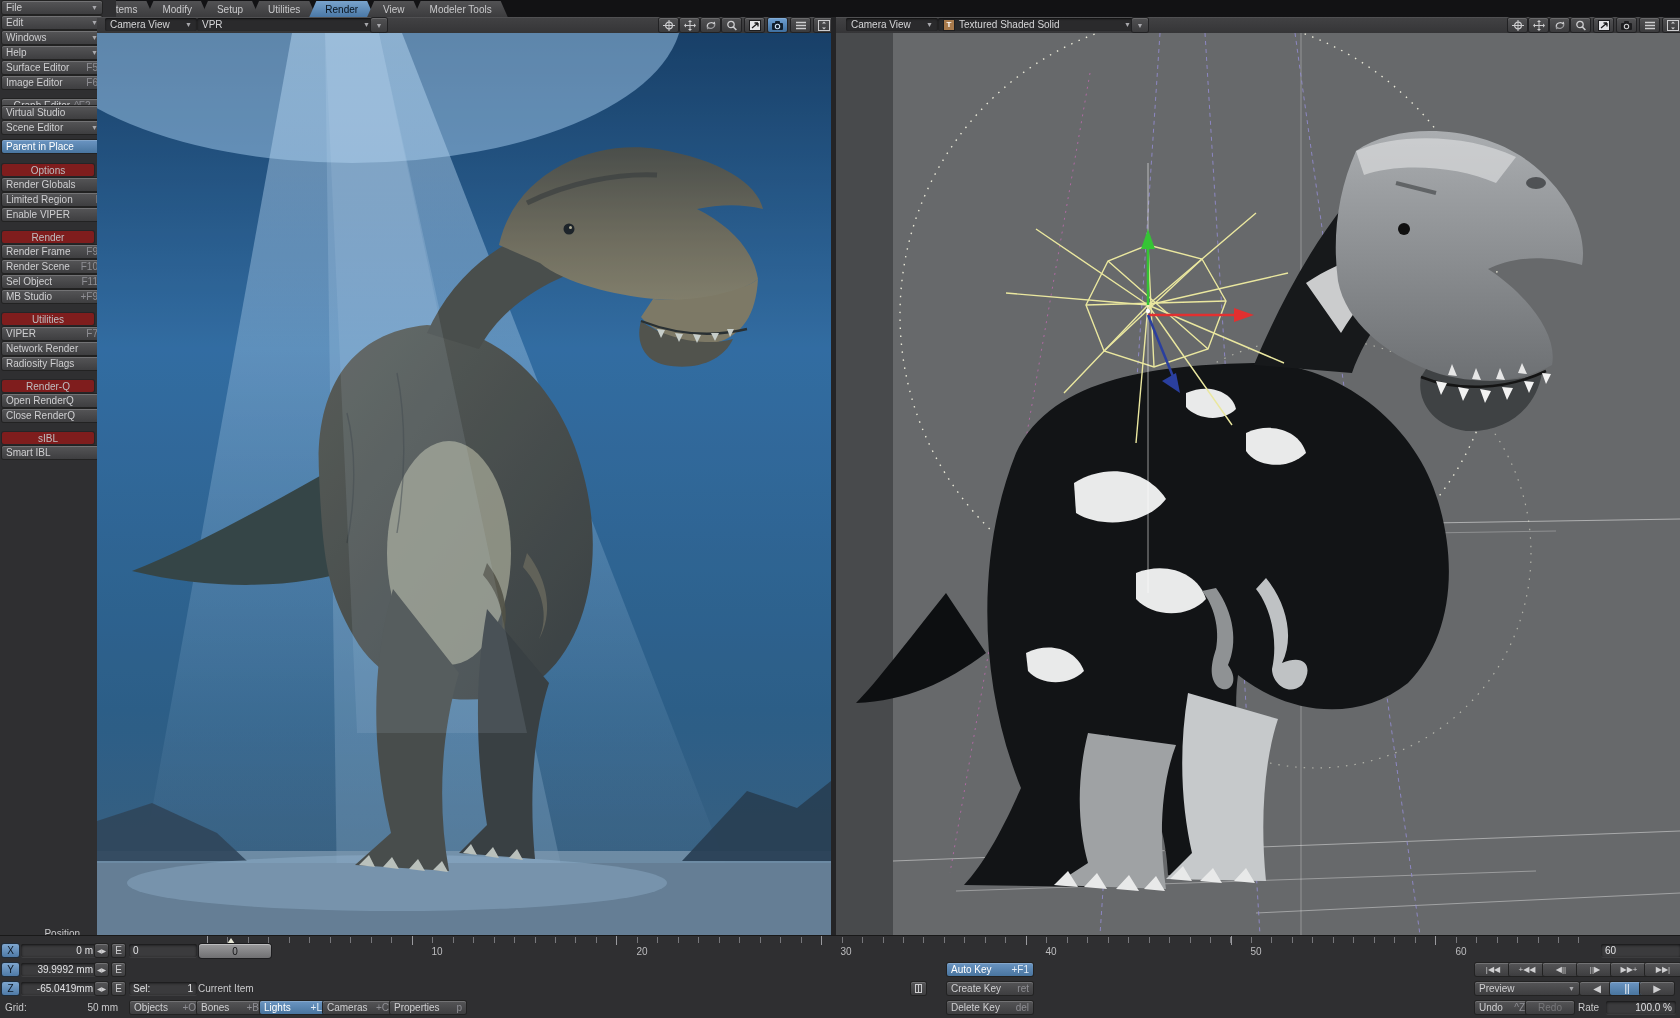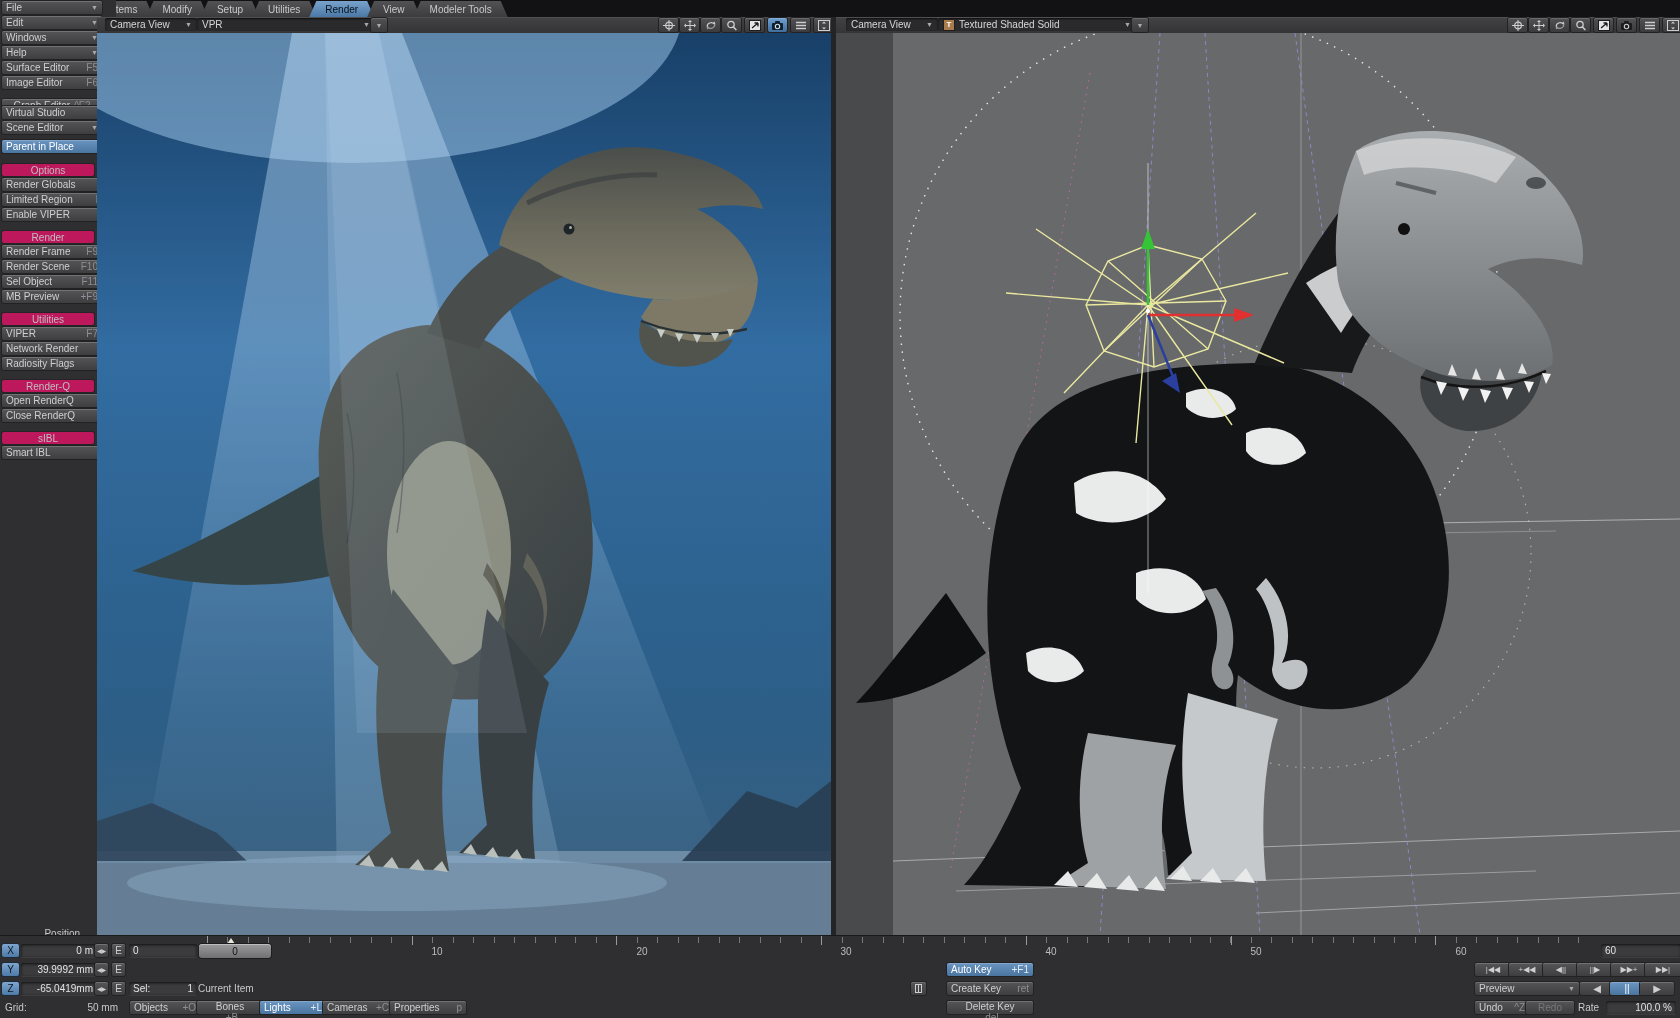--- a/index.html
+++ b/index.html
@@ -10,21 +10,21 @@
   
   .btn{position:absolute;height:13px;border-radius:2px;
        background:linear-gradient(#555557,#3e3e40);
        box-shadow:inset 0 1px 0 rgba(255,255,255,.18), 0 0 0 1px #222;
        display:flex;align-items:center;justify-content:space-between;
        padding:0 4px;color:#cfcfd1;white-space:nowrap;cursor:default;}
   .btn .sc{color:#8e8e93;margin-left:4px;}
   .btn.blue{background:linear-gradient(#6b95c2,#49759f);color:#fff;}
   .btn.blue .sc{color:#e2ecf6;}
   .btn.dim{color:#77777a;}
-  .hdr{position:absolute;height:12px;border-radius:2px;background:#be185d;
+  .hdr{position:absolute;height:12px;border-radius:2px;background:#7f1d1d;
        box-shadow:0 0 0 1px #252527;display:flex;align-items:center;justify-content:center;
        color:#bfbfc2;}
   .fld{position:absolute;height:13px;border-radius:2px;background:#3b3b3d;
        box-shadow:inset 0 1px 3px rgba(0,0,0,.75), 0 1px 0 rgba(255,255,255,.07);
        display:flex;align-items:center;color:#e2e2e4;padding:0 4px;white-space:nowrap;}
   .fld.right{justify-content:flex-end;}
   .arrow{color:#a8a8ac;font-size:7px;line-height:1;}
   
   .tabstrip{position:absolute;left:97px;top:0;width:1583px;height:17px;background:#121214;display:flex;align-items:flex-end;}
   .tab{height:16px;display:flex;align-items:center;padding:0 16px;margin-right:-7px;
@@ -132,21 +132,21 @@
       </div>
     <div class="btn" style="left:2px;top:260px;width:92px;">
         <span>Render Scene</span>
         <span class="sc">F10</span>
       </div>
     <div class="btn" style="left:2px;top:275px;width:92px;">
         <span>Sel Object</span>
         <span class="sc">F11</span>
       </div>
     <div class="btn" style="left:2px;top:290px;width:92px;">
-        <span>MB Preview</span>
+        <span>MB Studio</span>
         <span class="sc">+F9</span>
       </div>
 
     <div class="hdr" style="left:2px;top:313px;width:92px;">Utilities</div>
     <div class="btn" style="left:2px;top:327px;width:92px;">
         <span>VIPER</span>
         <span class="sc">F7</span>
       </div>
     <div class="btn" style="left:2px;top:342px;width:92px;">
         <span>Network Render</span>
@@ -523,37 +523,37 @@
     <div class="btn" style="left:1580px;top:46px;width:26px;justify-content:center;">◀</div>
     <div class="btn blue" style="left:1610px;top:46px;width:26px;justify-content:center;">||</div>
     <div class="btn" style="left:1640px;top:46px;width:26px;justify-content:center;">▶</div>
 
     <div class="lbl" style="left:5px;top:65px;height:13px;">Grid:</div>
     <div class="lbl" style="left:60px;top:65px;width:58px;height:13px;justify-content:flex-end;">50 mm</div>
     <div class="btn" style="left:130px;top:65px;width:62px;">
         <span>Objects</span>
         <span class="sc">+O</span>
       </div>
-    <div class="btn" style="left:197px;top:65px;width:58px;flex-direction:column;">
+    <div class="btn" style="left:197px;top:65px;width:58px;">
         <span>Bones</span>
         <span class="sc">+B</span>
       </div>
     <div class="btn blue" style="left:260px;top:65px;width:58px;">
         <span>Lights</span>
         <span class="sc">+L</span>
       </div>
     <div class="btn" style="left:323px;top:65px;width:62px;">
         <span>Cameras</span>
         <span class="sc">+C</span>
       </div>
     <div class="btn" style="left:390px;top:65px;width:68px;">
         <span>Properties</span>
         <span class="sc">p</span>
       </div>
-    <div class="btn" style="left:947px;top:65px;width:78px;flex-direction:column;">
+    <div class="btn" style="left:947px;top:65px;width:78px;">
         <span>Delete Key</span>
         <span class="sc">del</span>
       </div>
     <div class="btn" style="left:1475px;top:65px;width:46px;">
         <span>Undo</span>
         <span class="sc">^Z</span>
       </div>
     <div class="btn dim" style="left:1526px;top:65px;width:40px;justify-content:center;">Redo</div>
     <div class="lbl" style="left:1578px;top:65px;height:13px;">Rate</div>
     <div class="fld right" style="left:1606px;top:65px;width:62px;">100.0 %</div>

